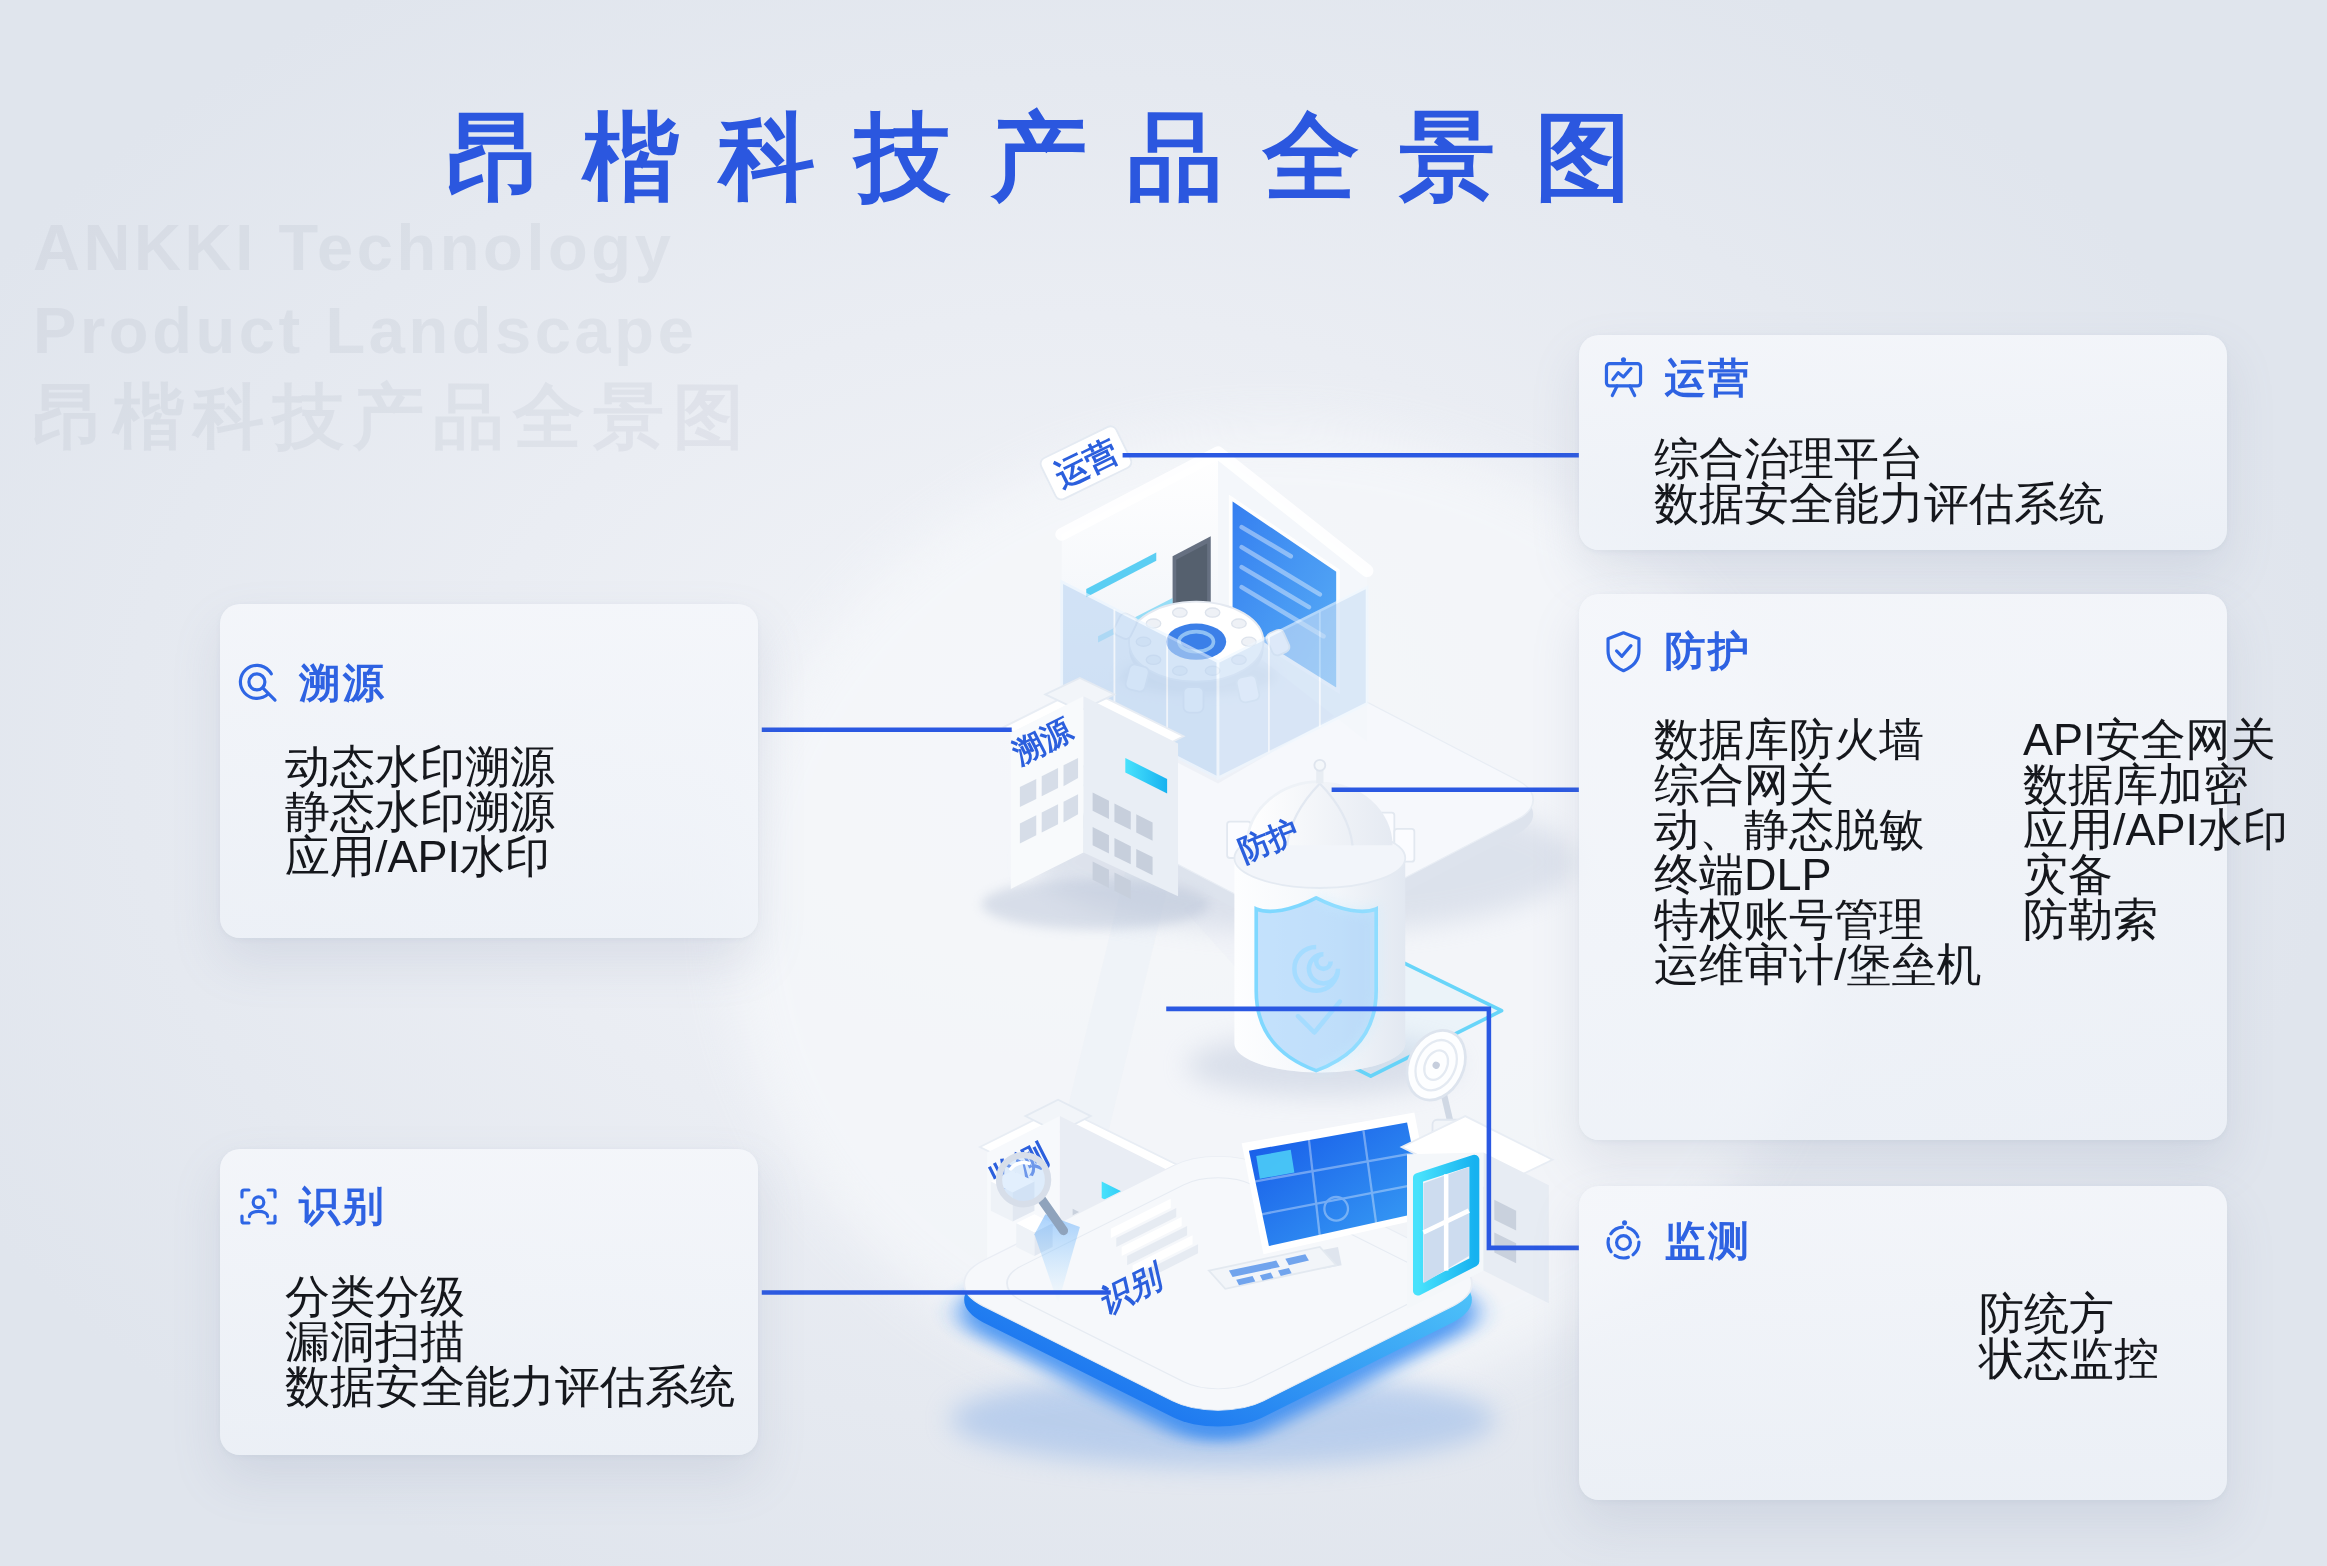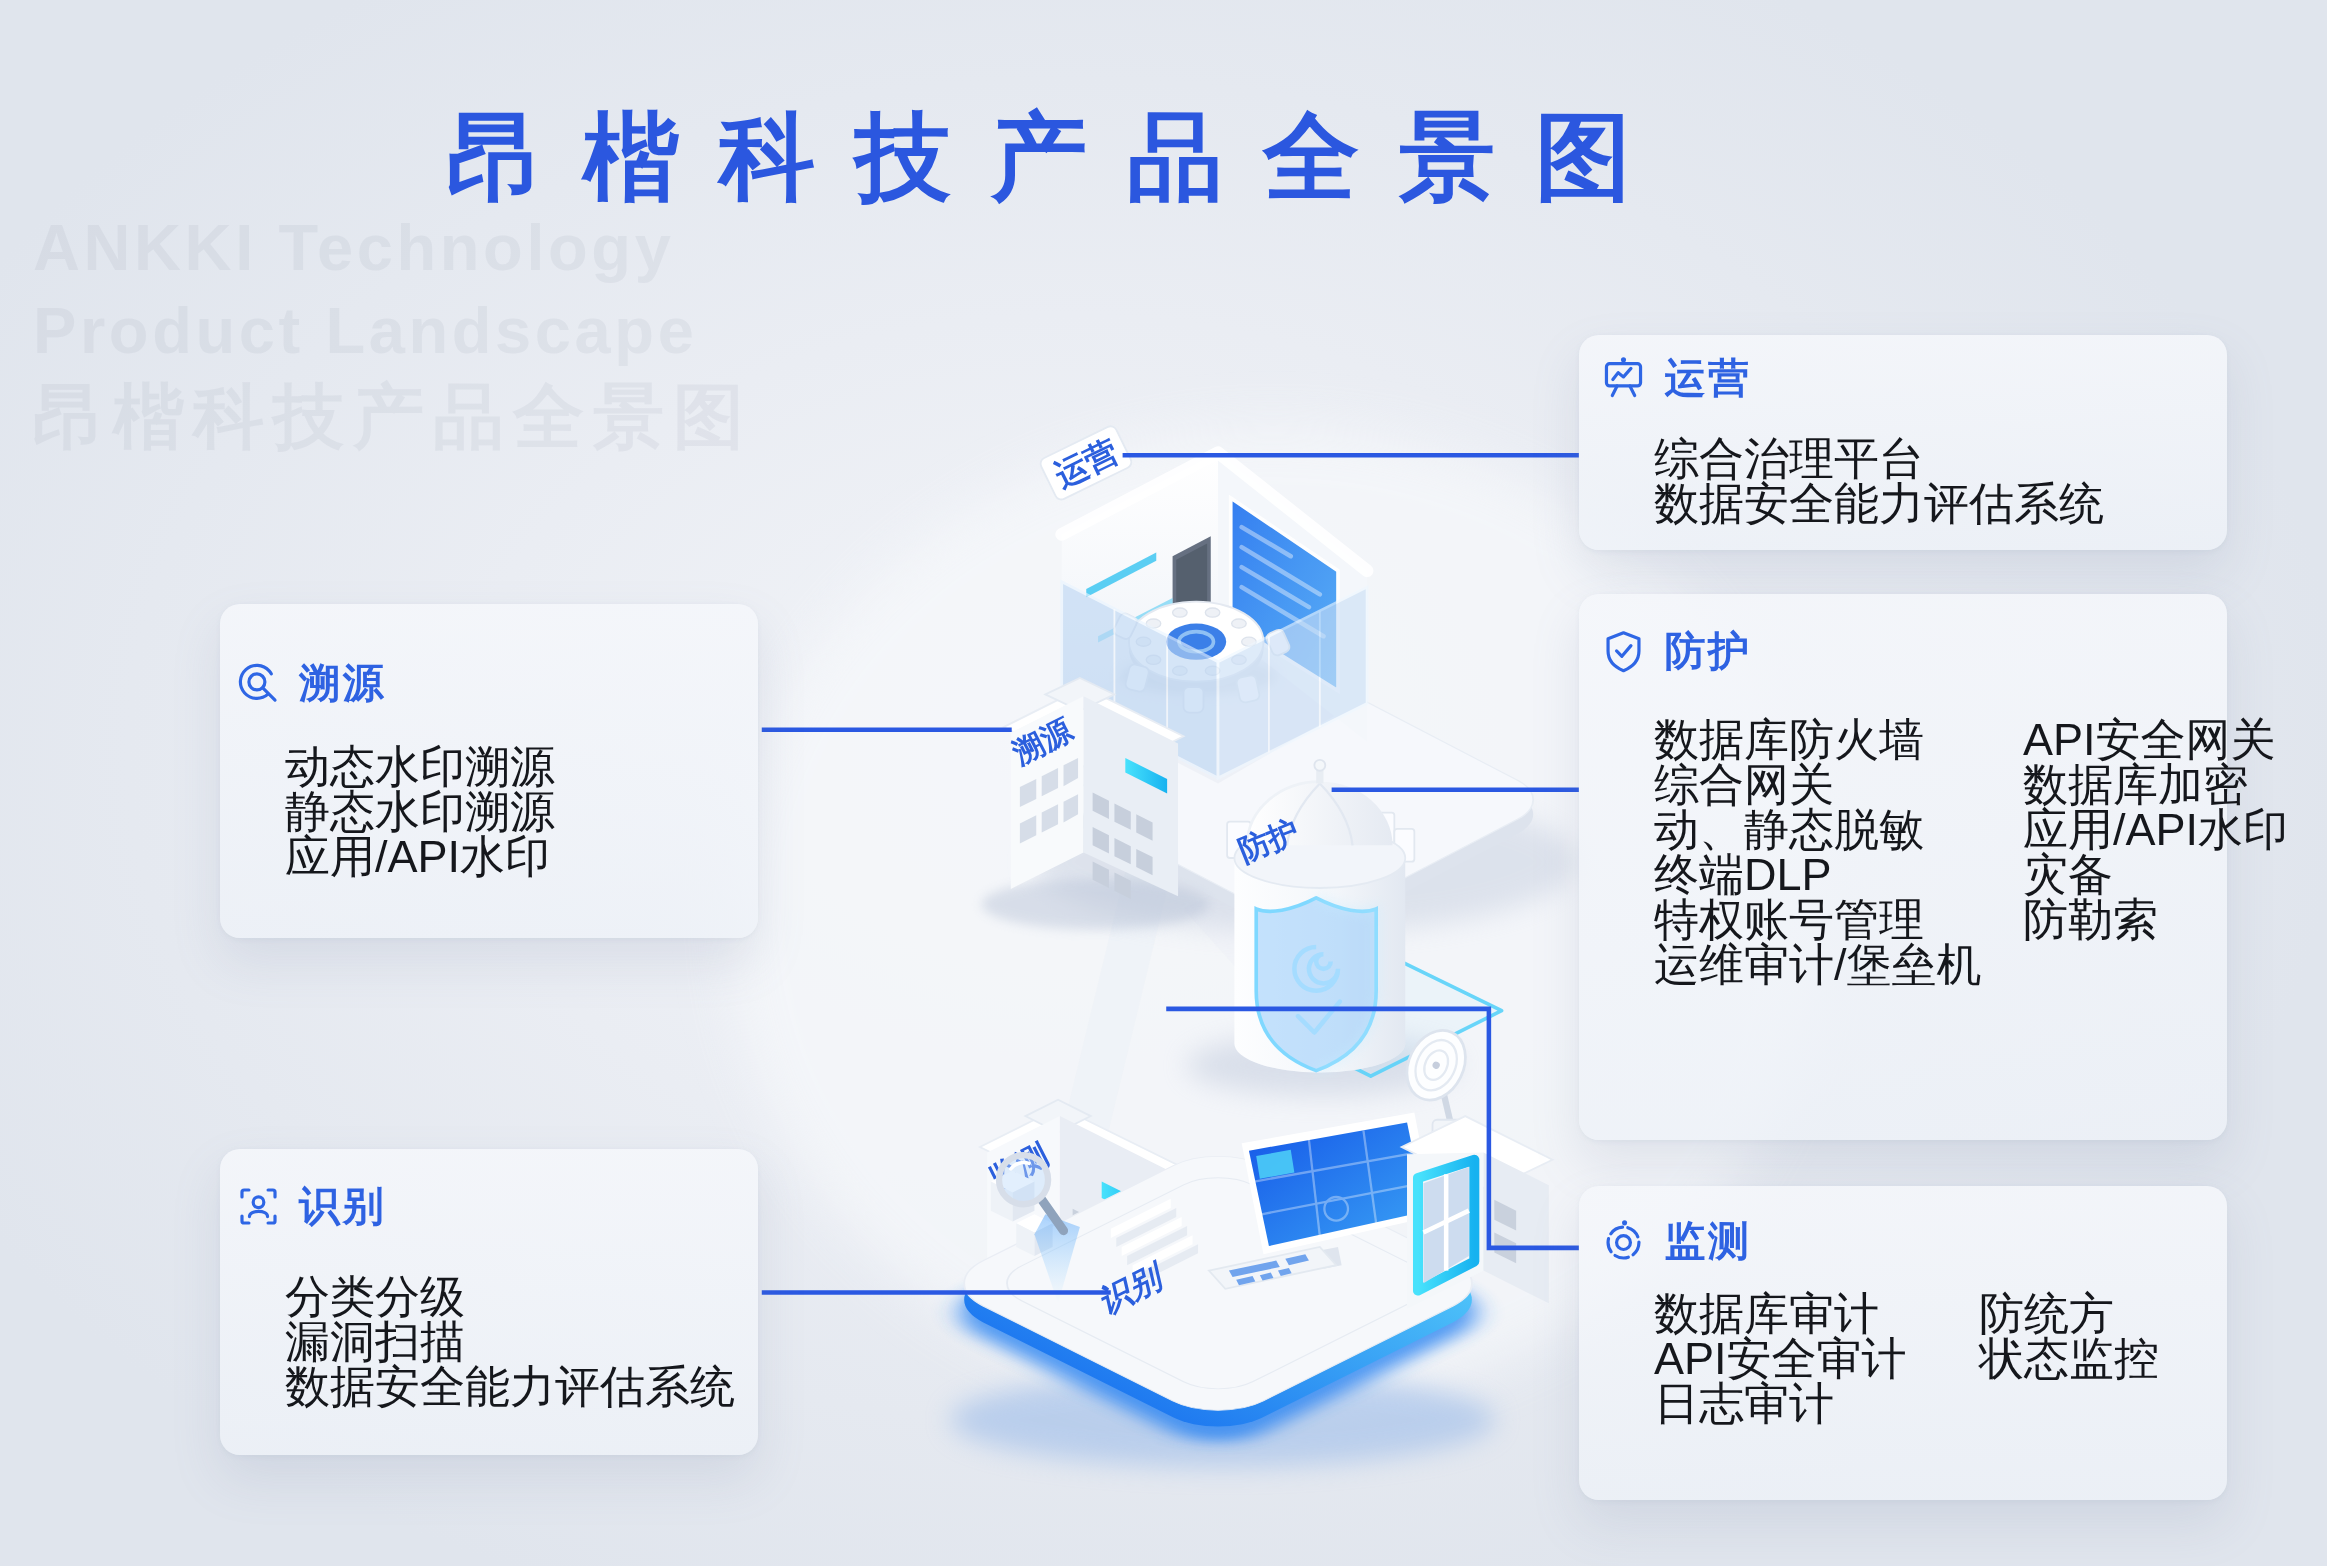--- a/index.html
+++ b/index.html
@@ -416,25 +416,20 @@
 
 <div class="card" style="left:1579px;top:1186px;width:648px;height:314px;">
   <div class="card-header" style="left:20px;top:30px;">
     <svg class="hicon" viewBox="0 0 46 46">
       <circle cx="23" cy="24" r="14.5" stroke-dasharray="13 5"></circle>
       <circle cx="23" cy="24" r="6.5"></circle>
       <circle class="fdot" cx="24" cy="5.5" r="2.4"></circle>
     </svg>
     <div class="card-title">监测</div>
   </div>
-  <div class="items" style="left:75px;top:101px;line-height:54px;">
-    <div>数据库审计</div>
-    <div>API安全审计</div>
-    <div>日志审计</div>
-  </div>
   <div class="items" style="left:400px;top:101px;line-height:54px;">
     <div>防统方</div>
     <div>状态监控</div>
   </div>
 </div>
 
 <div class="card" style="left:220px;top:604px;width:538px;height:334px;">
   <div class="card-header" style="left:13.6px;top:54px;">
     <svg class="hicon" viewBox="0 0 46 46">
       <circle cx="21.5" cy="21.5" r="15.5" stroke-dasharray="76 21" transform="rotate(48 21.5 21.5)"></circle>

